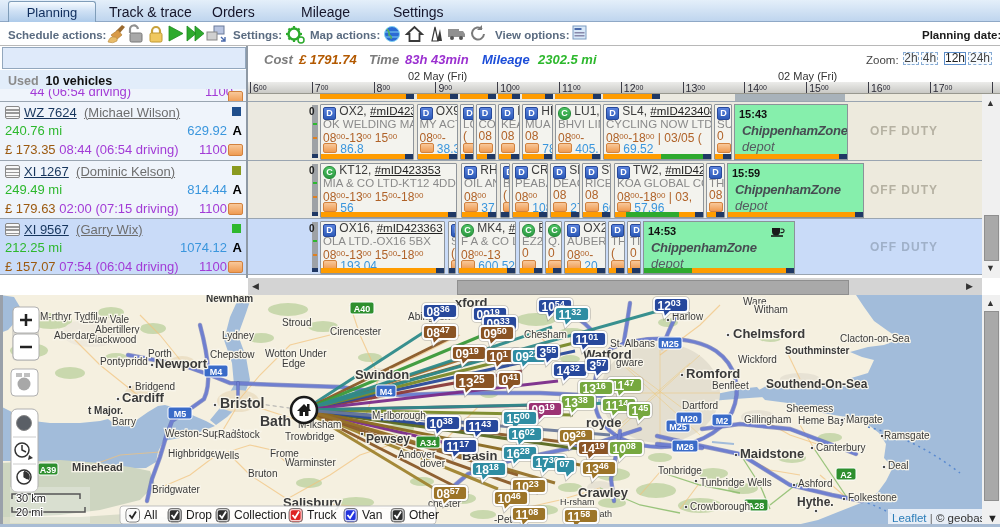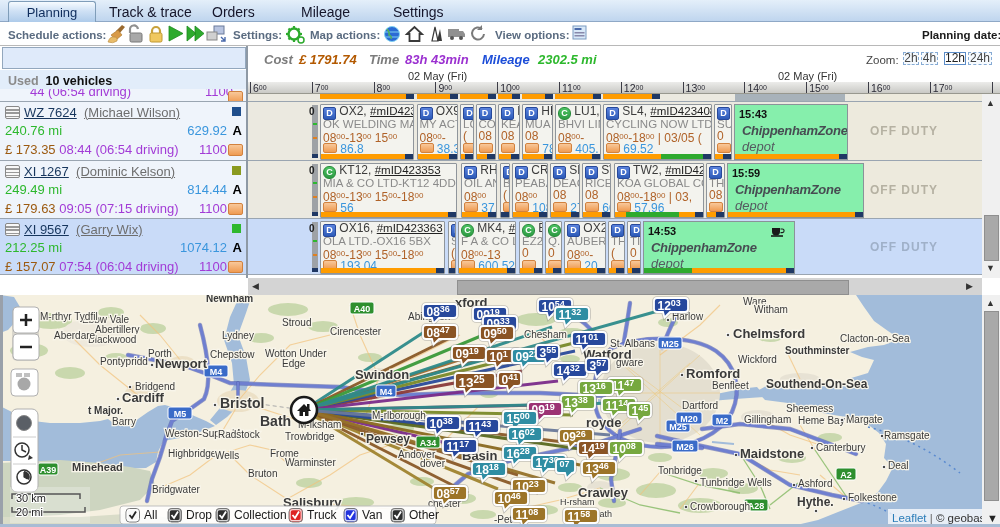--- a/index.html
+++ b/index.html
@@ -165,21 +165,21 @@
 <div style="position:absolute;left:5px;top:40px;"><span class="cost">£ 173.35</span> <span class="ptime">08:44 (06:54 driving)</span></div>
 <div style="position:absolute;right:19px;top:40px;" class="ptime">1100</div>
 <span class="case" style="position:absolute;right:3px;top:42px;"></span>
 </div>
 <div class="vrow" style="top:159.5px;background:#eff4fb;">
 <div style="position:absolute;left:5px;top:3px;"><span class="ham"></span><span class="reg">XI 1267</span>&nbsp; <span class="drv">(Dominic Kelson)</span></div>
 <div class="sq" style="background:#8a9a20;"></div>
 <div style="position:absolute;left:5px;top:21px;" class="mi">249.49 mi</div>
 <div style="position:absolute;right:19px;top:21px;" class="rnum">814.44</div>
 <div style="position:absolute;right:4px;top:21px;font-weight:bold;color:#000;">A</div>
-<div style="position:absolute;left:5px;top:40px;"><span class="cost">£ 179.63</span> <span class="ptime">09:05 (07:15 driving)</span></div>
+<div style="position:absolute;left:5px;top:40px;"><span class="cost">£ 179.63</span> <span class="ptime">02:00 (07:15 driving)</span></div>
 <div style="position:absolute;right:19px;top:40px;" class="ptime">1100</div>
 <span class="case" style="position:absolute;right:3px;top:42px;"></span>
 </div>
 <div class="vrow" style="top:217.5px;background:#c9dbf8;">
 <div style="position:absolute;left:5px;top:3px;"><span class="ham"></span><span class="reg">XI 9567</span>&nbsp; <span class="drv">(Garry Wix)</span></div>
 <div class="sq" style="background:#2eb82e;"></div>
 <div style="position:absolute;left:5px;top:21px;" class="mi">212.25 mi</div>
 <div style="position:absolute;right:19px;top:21px;" class="rnum">1074.12</div>
 <div style="position:absolute;right:4px;top:21px;font-weight:bold;color:#000;">A</div>
 <div style="position:absolute;left:5px;top:40px;"><span class="cost">£ 157.07</span> <span class="ptime">07:54 (06:04 driving)</span></div>

